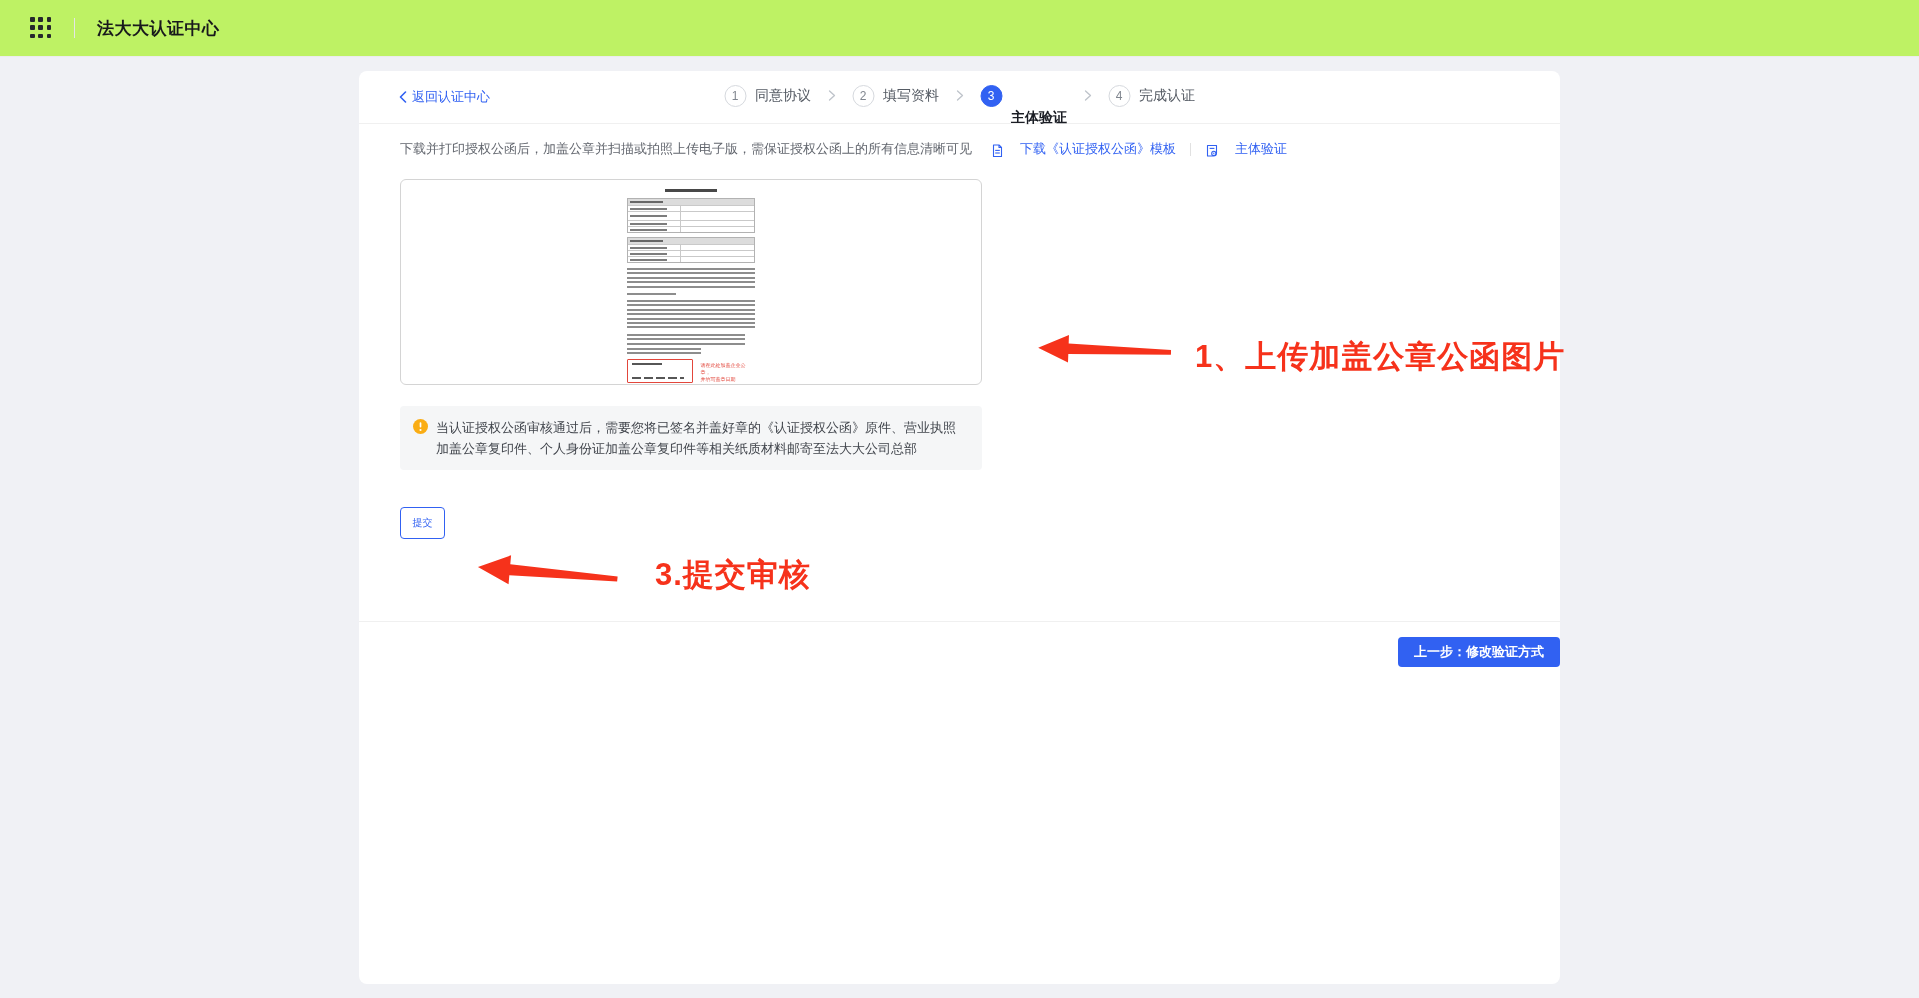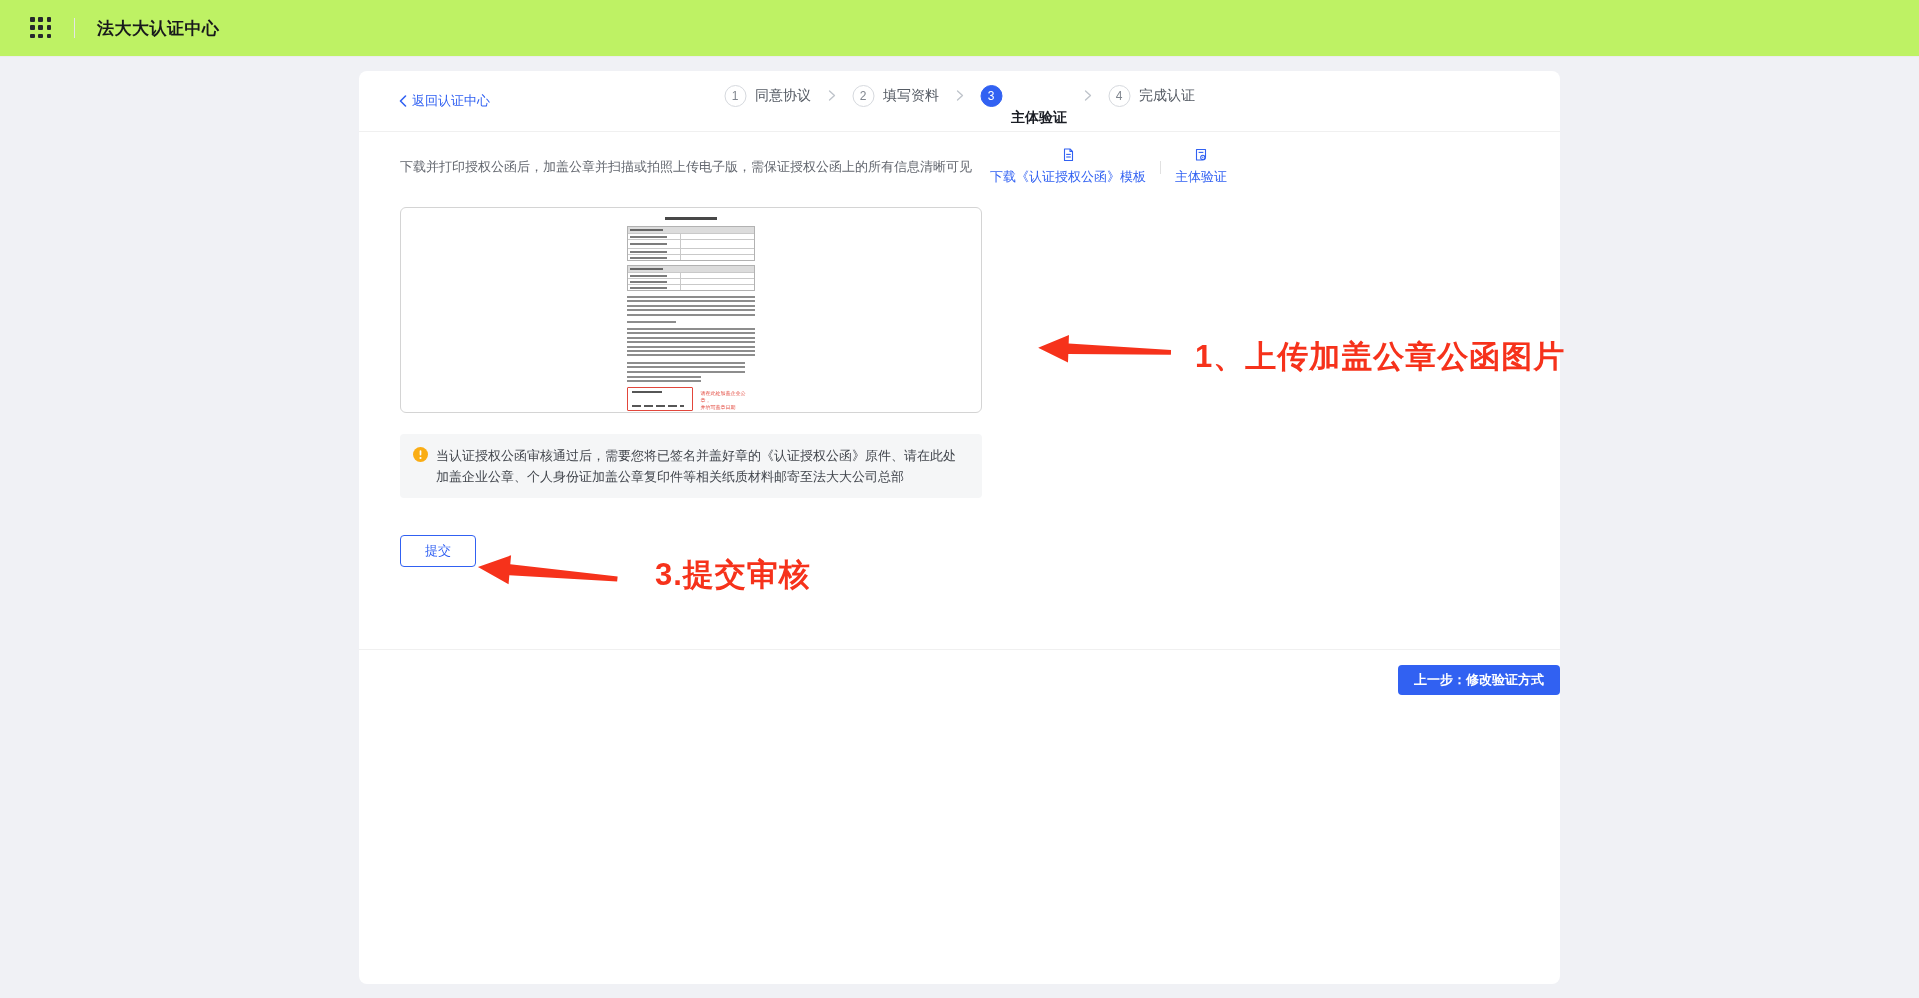--- a/index.html
+++ b/index.html
@@ -8,40 +8,40 @@
 
   
   .topbar { height:57px; background:#bef264; border-bottom:1px solid #ececec; display:flex; align-items:center; padding-left:30px; }
   .grid-icon { width:22px; height:22px; display:grid; grid-template-columns:repeat(3,1fr); gap:3px; cursor:pointer; }
   .grid-icon span { width:4.5px; height:4.5px; background:#26282c; border-radius:1px; }
   .topbar-divider { width:1px; height:20px; background:#e5e5e5; margin:0 22px; }
   .topbar-title { font-size:17px; font-weight:700; color:#18191c; letter-spacing:.5px; }
 
   
   .card { width:1201px; height:913px; margin:14px auto 0; background:#fff; border-radius:8px; position:relative; }
-  .card-header { height:61px; display:flex; align-items:center; padding:0 40px; border-bottom:1px solid #f0f0f0; position:relative; }
+  .card-header { height:53px; display:flex; align-items:center; padding:0 40px; border-bottom:1px solid #f0f0f0; position:relative; }
   .back-link { display:flex; align-items:center; gap:5px; color:#3161f2; font-size:13px; cursor:pointer; }
   .stepper { position:absolute; left:50%; top:0; height:49px; transform:translateX(-50%); display:flex; align-items:center; gap:17px; }
   .step { display:flex; align-items:center; gap:9px; }
   .step-circle { width:22px; height:22px; border-radius:50%; border:1px solid #d6d9de; color:#80868f; font-size:12px; display:flex; align-items:center; justify-content:center; }
   .step-label { font-size:14px; color:#555b64; }
   .step.active .step-circle { background:#3161f2; border-color:#3161f2; color:#fff; }
   .step.active .step-label { color:#1a1d24; font-weight:700;margin-top:44px; }
   .step-sep { display:flex; align-items:center; }
 
   
   .card-body { padding:0 41px; }
   .section-title-row { margin-top:39px; display:flex; align-items:center; }
   .title-bar { width:4px; height:16px; background:#3161f2; border-radius:1px; margin-right:9px; }
   .section-title { font-size:16px; font-weight:700; color:#1a1d24; }
   .status-badge { margin-left:15px; background:#fdf1df; color:#f0871a; font-size:12px; padding:3px 11px; border-radius:4px; }
 
   .instruction-row { margin-top:16px; display:flex; align-items:center; font-size:13px; }
   .instruction-text { color:#62666e; }
-  .link { color:#3161f2; cursor:pointer; display:flex; align-items:center; gap:6px;flex-direction:column; }
+  .link { color:#3161f2; cursor:pointer; display:flex; align-items:flex-end; gap:16px; }
   .link-group { display:flex; align-items:center; margin-left:18px; }
   .link-divider { width:1px; height:13px; background:#e1e1e1; margin:0 14px; }
 
   
   .preview-box { margin-top:21px; width:582px; height:206px; border:1px solid #d4d4d4; border-radius:6px; background:#fff; overflow:hidden; cursor:pointer; }
   .mini-doc { width:128px; height:192px; margin:9px auto 0; }
   .doc-title-bar { width:52px; height:3px; background:#484848; margin:4px auto 6px; }
   .mini-table { border:1px solid #b2b2b2; }
   .mini-table + .mini-table { margin-top:4px; }
   .mt-head { height:6px; background:#dcdcdc; position:relative; }
@@ -62,21 +62,21 @@
   .stamp-line1 { width:30px; height:2px; background:#565656; }
   .stamp-line2 { width:52px; height:2px; background-image:repeating-linear-gradient(90deg,#565656 0 9px, transparent 9px 12px); }
   .stamp-note { color:#e2463b; font-size:5px; line-height:7px; width:60px; padding-top:3px; }
 
   
   .notice { margin-top:21px; width:582px; background:#f5f6f7; border-radius:4px; padding:11px 16px 11px 13px; display:flex; gap:8px; }
   .warn-icon { flex:0 0 15px; margin-top:2px; }
   .notice-text { font-size:13px; line-height:21px; color:#41454c; }
 
   
-  .submit-btn { margin-top:37px; width:76px; height:32px; background:#fff; border:1px solid #3161f2; border-radius:4px; color:#3161f2; font-size:13px; cursor:pointer; font-family:inherit; }
+  .submit-btn { margin-top:37px; width:45px; height:32px; background:#fff; border:1px solid #3161f2; border-radius:4px; color:#3161f2; font-size:10px; cursor:pointer; font-family:inherit; }
   .card-divider { height:1px; background:#f0f0f0; margin-top:82px; }
   .card-footer { display:flex; justify-content:flex-end; padding-top:15px; }
   .prev-btn { height:30px; padding:0 16px; background:#3161f2; border:none; border-radius:4px; color:#fff; font-size:13px; font-weight:700; cursor:pointer; font-family:inherit; }
 
   
   .annotation { position:absolute; color:#f6321b; font-weight:700; font-size:31px; white-space:nowrap; letter-spacing:1px; }
   .note1 { left:836px; top:265px; }
   .note2 { left:296px; top:483px; }
   .red-arrow { position:absolute; }
   .arrow1 { left:679px; top:262px; transform:rotate(2deg); }
@@ -238,21 +238,21 @@
 
     
     <div class="notice">
       <span class="warn-icon">
         <svg width="15" height="15" viewBox="0 0 16 16">
             <circle cx="8" cy="8" r="8" fill="#faad14"></circle>
             <rect x="7.1" y="3.4" width="1.8" height="5.6" rx="0.9" fill="#fff"></rect>
             <circle cx="8" cy="11.7" r="1.15" fill="#fff"></circle>
           </svg>
       </span>
-      <span class="notice-text">当认证授权公函审核通过后，需要您将已签名并盖好章的《认证授权公函》原件、请在此处加盖企业公章、个人身份证加盖公章复印件等相关纸质材料邮寄至法大大公司总部</span>
+      <span class="notice-text">当认证授权公函审核通过后，需要您将已签名并盖好章的《认证授权公函》原件、营业执照加盖公章复印件、个人身份证加盖公章复印件等相关纸质材料邮寄至法大大公司总部</span>
     </div>
 
     <button class="submit-btn">提交</button>
   </div>
 
   <div class="card-divider"></div>
 
   <div class="card-footer">
     <button class="prev-btn">上一步：修改验证方式</button>
   </div>

